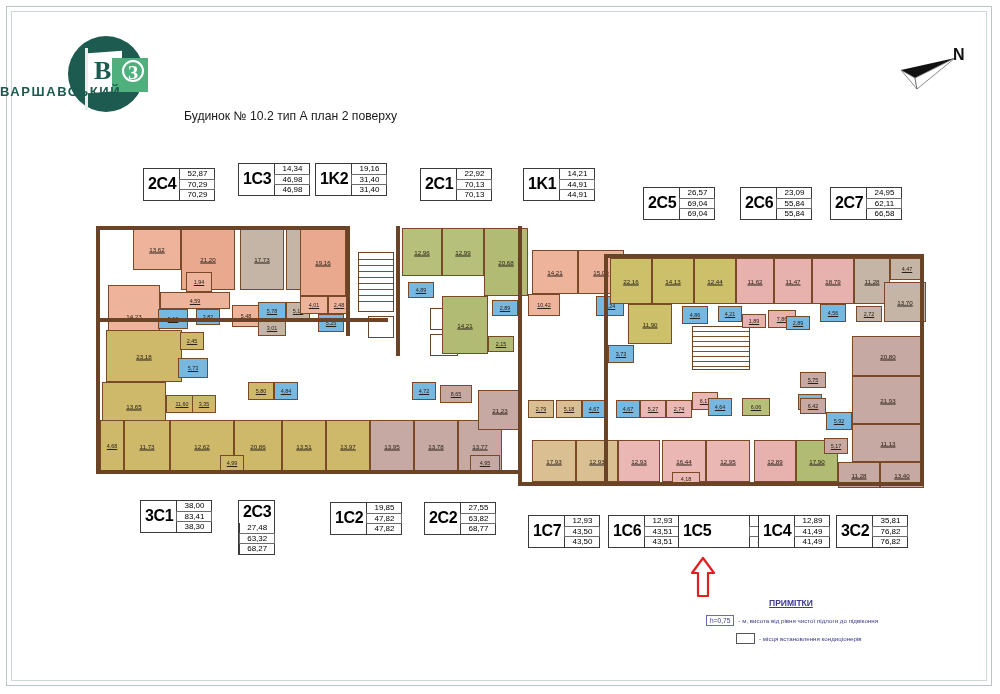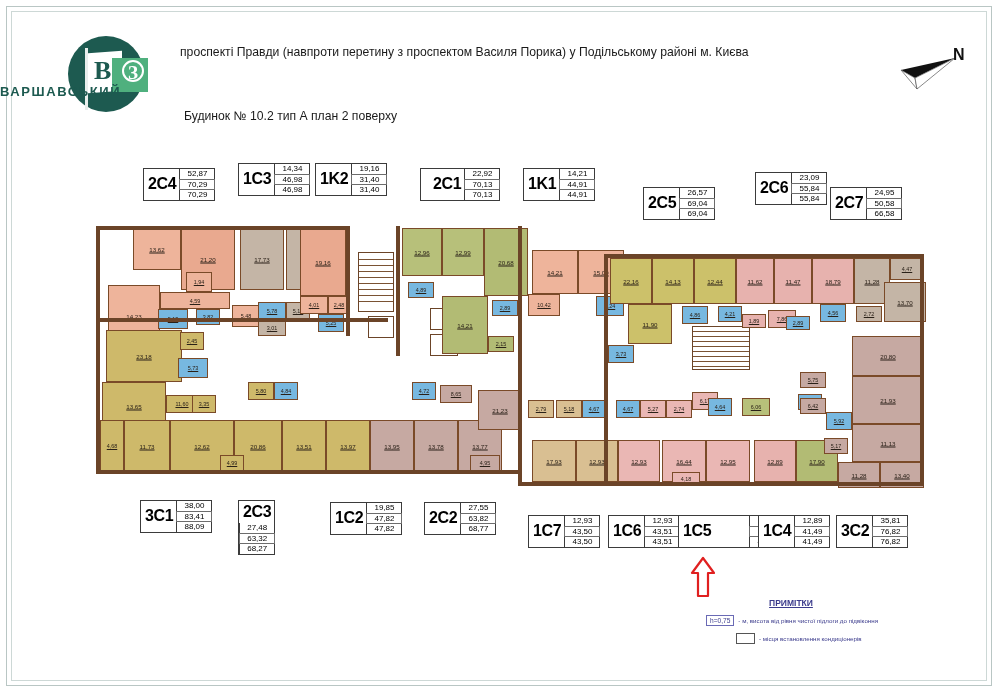--- a/index.html
+++ b/index.html
@@ -103,21 +103,20 @@
   <div class="logo-circle"></div>
   <div class="logo-white-flag"></div>
   <div class="logo-green-sq"></div>
   <div class="logo-pole"></div>
   <div class="logo-B">В</div>
   <div class="logo-3">З</div>
 </div>
 <div id="logo-text">ВАРШАВСЬКИЙ</div>
 
 <div id="title-block">
-  <div class="tline">проспекті Правди (навпроти перетину з проспектом Василя Порика) у Подільському районі м. Києва</div>
 </div>
 <div id="subtitle">Будинок № 10.2   тип А   план 2 поверху</div>
 
 <div id="compass">
   <svg width="90" height="56" viewBox="0 0 90 56">
     <polygon points="8,26 62,14 22,34" fill="#111"></polygon>
     <polygon points="8,26 22,34 24,45" fill="#fff" stroke="#555" stroke-width="0.7"></polygon>
     <polygon points="22,34 62,14 24,45" fill="#fff" stroke="#555" stroke-width="0.7"></polygon>
   </svg>
   <span class="n-letter">N</span>
@@ -484,21 +483,21 @@
   </div>
 </div>
 <div class="tag" style="left:315px;top:163px;">
   <div class="code">1K2</div>
   <div class="nums">
     <span>19,16</span>
     <span class="boxed">31,40</span>
     <span>31,40</span>
   </div>
 </div>
-<div class="tag" style="left:420px;top:168px;padding-left:8px;">
+<div class="tag" style="left:420px;top:168px;">
   <div class="code">2C1</div>
   <div class="nums">
     <span>22,92</span>
     <span class="boxed">70,13</span>
     <span>70,13</span>
   </div>
 </div>
 <div class="tag" style="left:523px;top:168px;">
   <div class="code">1K1</div>
   <div class="nums">
@@ -508,43 +507,43 @@
   </div>
 </div>
 <div class="tag" style="left:643px;top:187px;">
   <div class="code">2C5</div>
   <div class="nums">
     <span>26,57</span>
     <span class="boxed">69,04</span>
     <span>69,04</span>
   </div>
 </div>
-<div class="tag" style="left:740px;top:172px;margin-left:15px;">
+<div class="tag" style="left:740px;top:187px;">
   <div class="code">2C6</div>
   <div class="nums">
     <span>23,09</span>
     <span class="boxed">55,84</span>
     <span>55,84</span>
   </div>
 </div>
 <div class="tag" style="left:830px;top:187px;">
   <div class="code">2C7</div>
   <div class="nums">
     <span>24,95</span>
-    <span class="boxed">50,58</span>
+    <span class="boxed">62,11</span>
     <span>66,58</span>
   </div>
 </div>
 
 <div class="tag" style="left:140px;top:500px;">
   <div class="code">3C1</div>
   <div class="nums">
     <span>38,00</span>
     <span class="boxed">83,41</span>
-    <span>88,09</span>
+    <span>38,30</span>
   </div>
 </div>
 <div class="tag" style="left:238px;top:500px;flex-direction:column;">
   <div class="code">2C3</div>
   <div class="nums">
     <span>27,48</span>
     <span class="boxed">63,32</span>
     <span>68,27</span>
   </div>
 </div>

